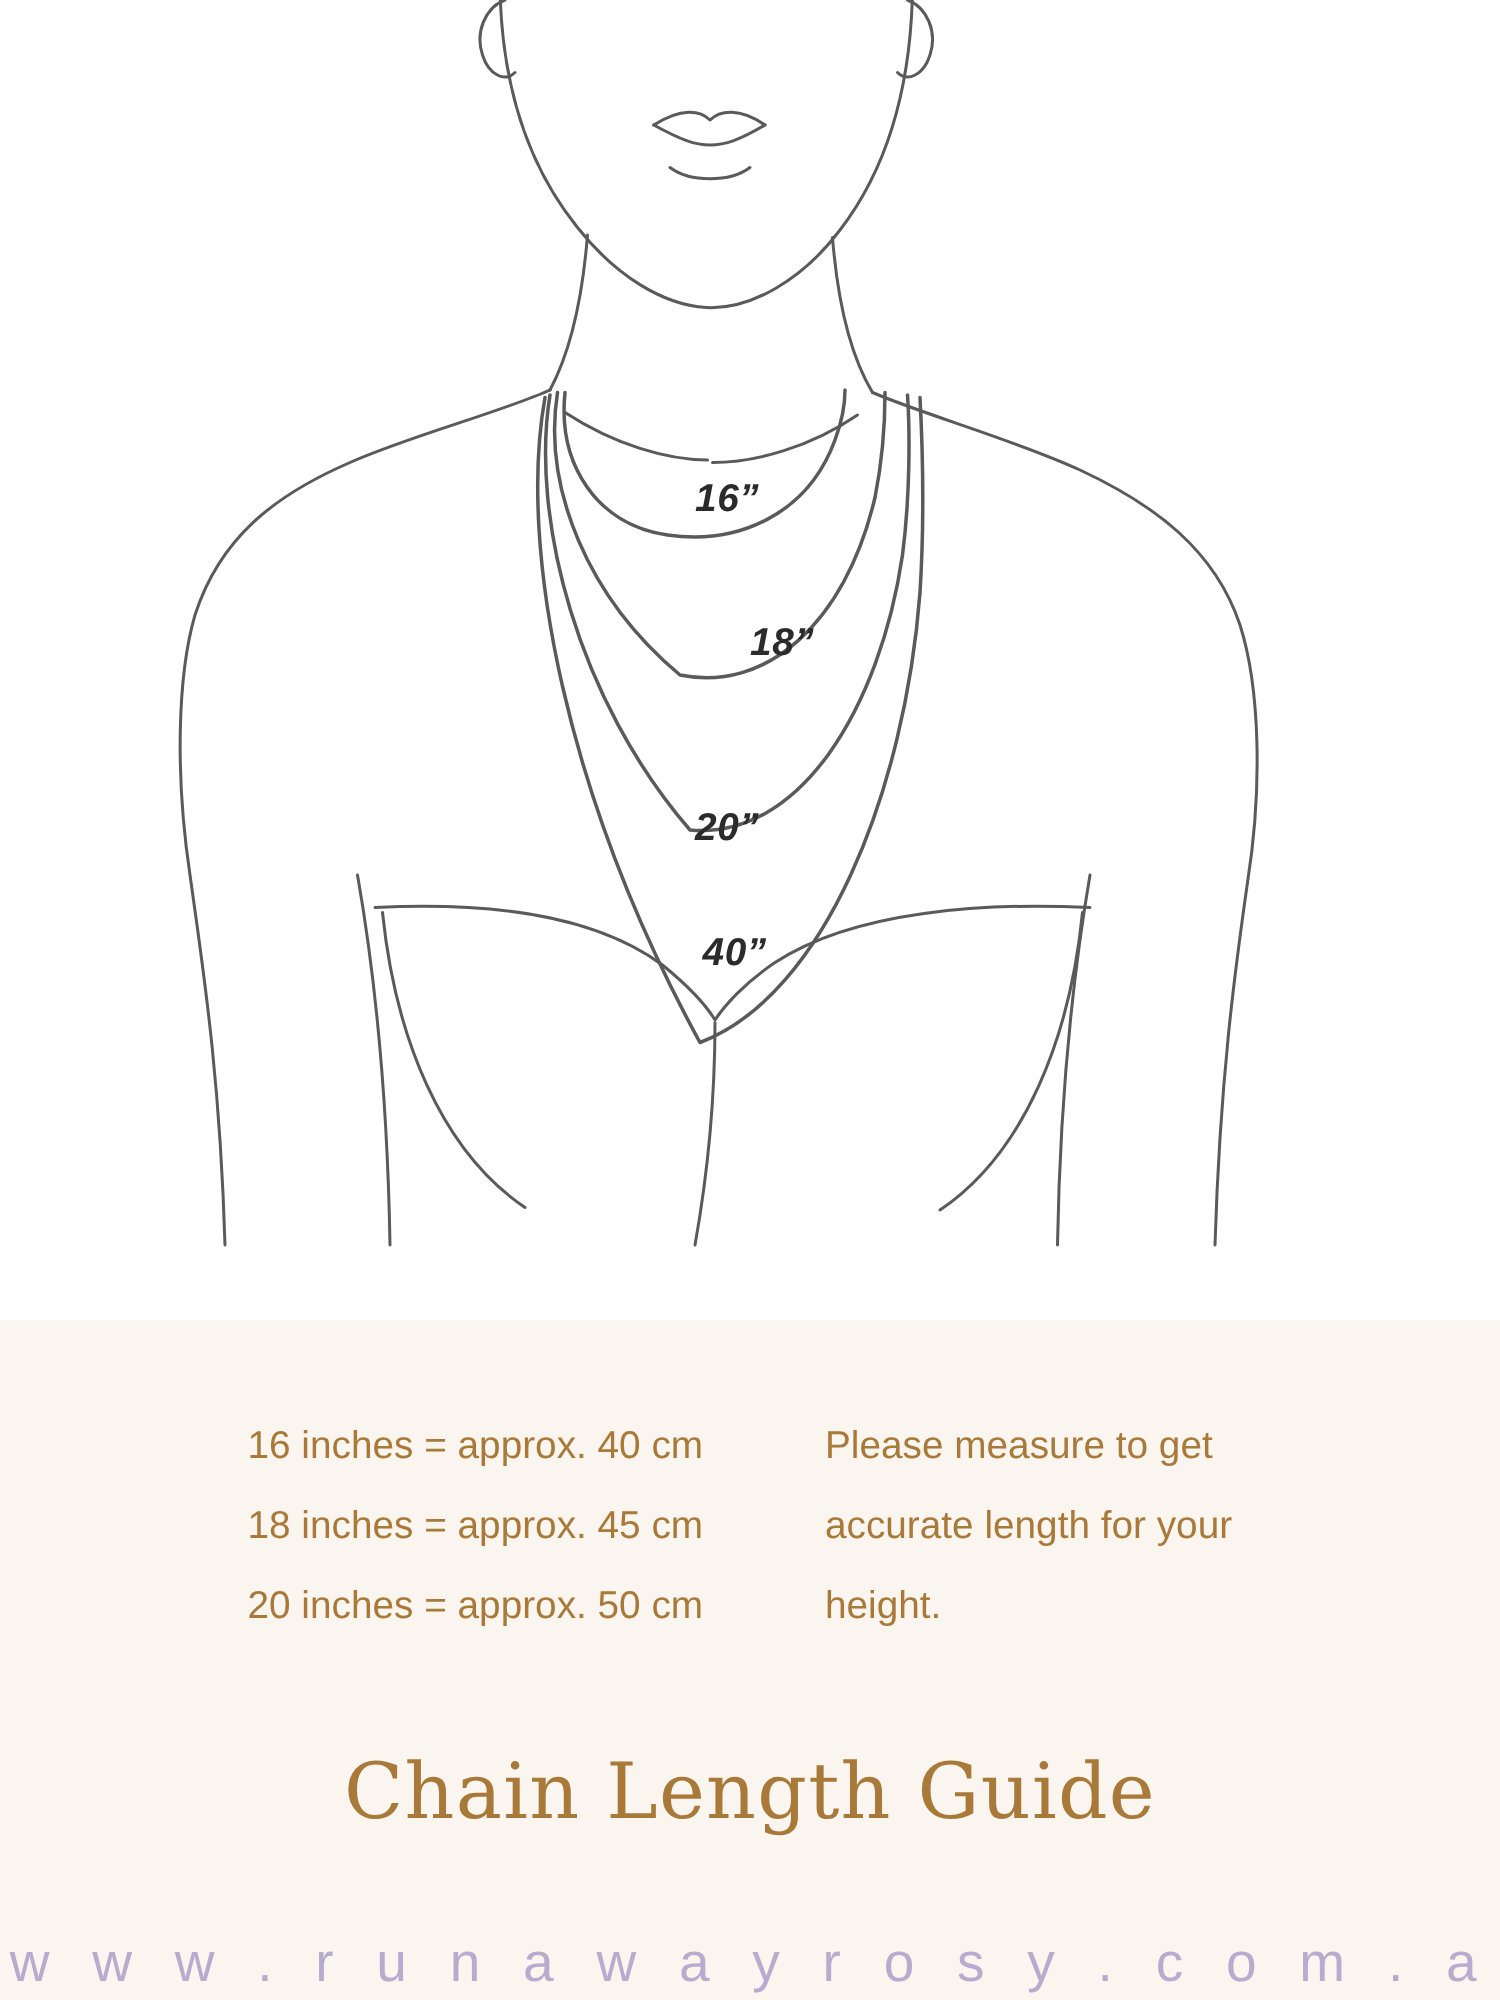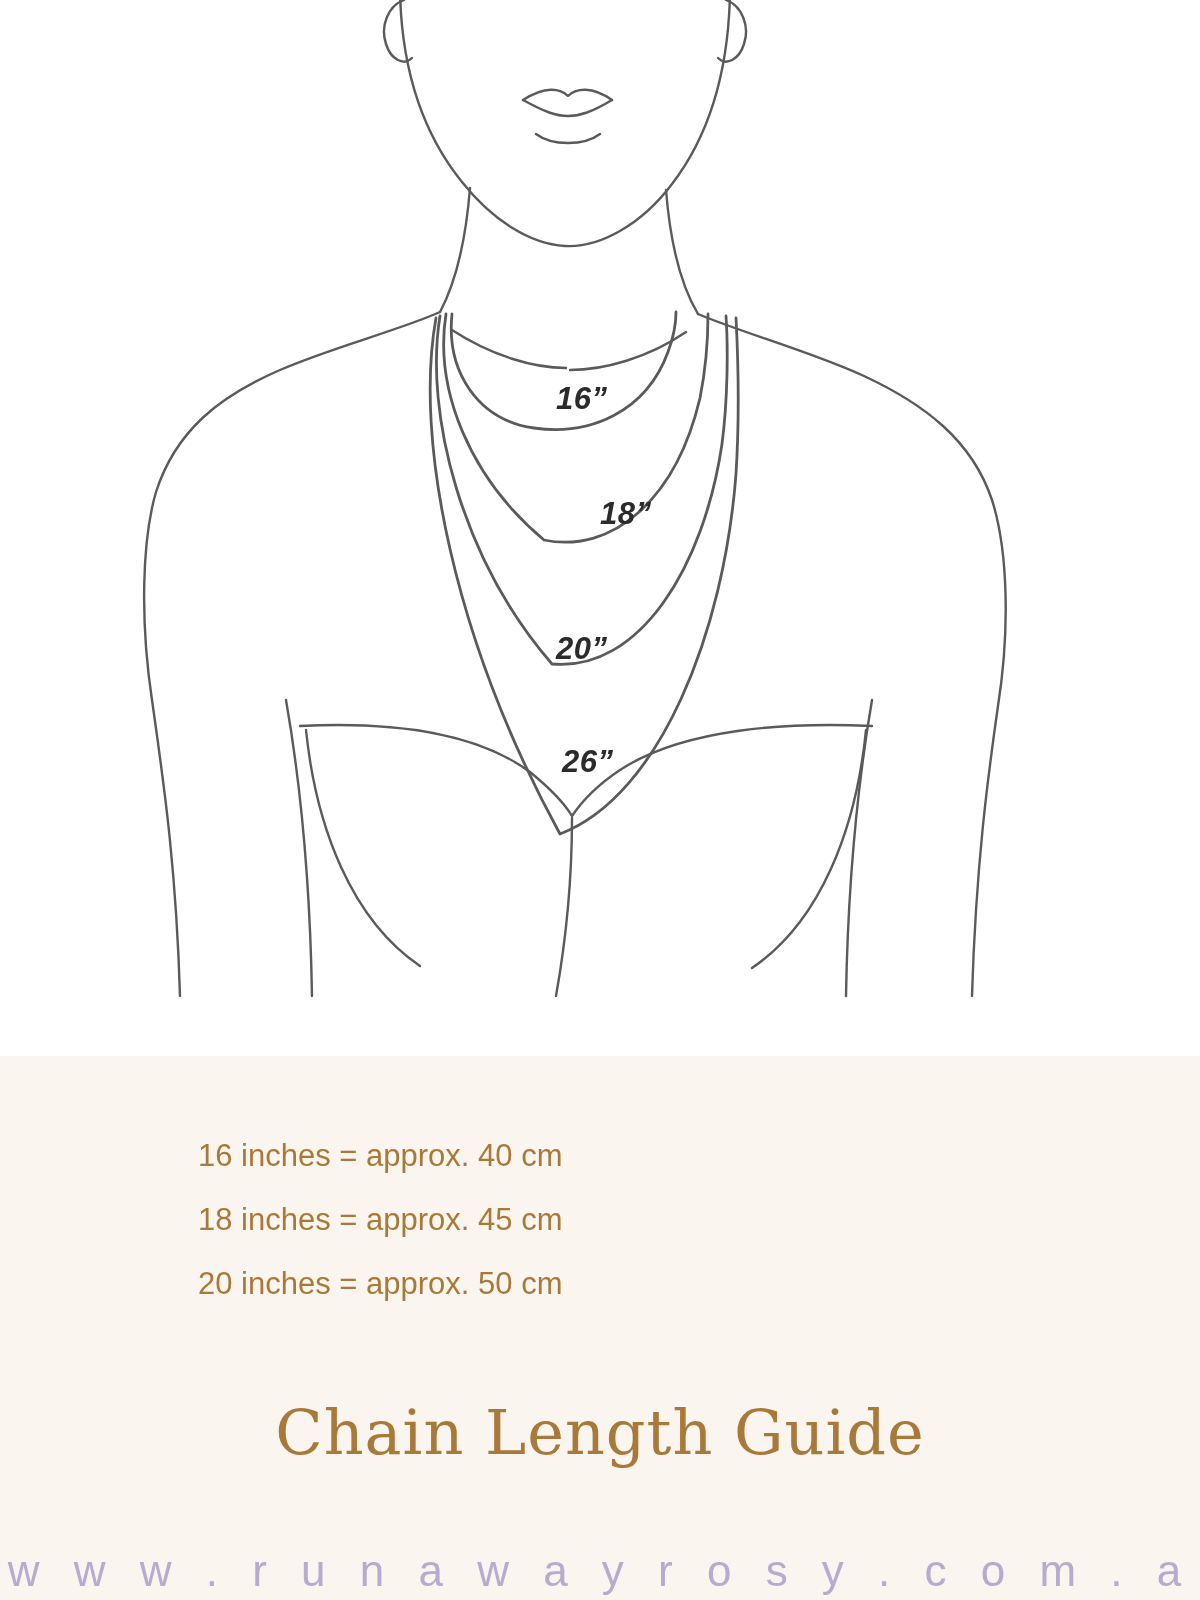--- a/index.html
+++ b/index.html
@@ -144,31 +144,32 @@
 
         <path d="M452 314 C 446 372, 478 420, 534 428 C 590 436, 646 412, 668 352 C 674 336, 676 322, 676 312" stroke-width="2.8"></path>
         <path d="M446 314 C 434 390, 470 478, 544 540 C 612 554, 676 500, 700 398 C 706 368, 708 336, 708 314" stroke-width="2.8"></path>
         <path d="M440 316 C 424 414, 462 560, 552 664 C 640 672, 704 566, 722 444 C 728 398, 728 346, 726 316" stroke-width="2.8"></path>
         <path d="M436 318 C 414 440, 454 640, 560 834 C 660 796, 724 632, 736 474 C 740 410, 738 356, 736 318" stroke-width="2.8"></path>
       </g>
     </svg>
 
     <div class="len-label" style="left:556px; top:381px;">16”</div>
     <div class="len-label" style="left:556px; top:496px;margin-left:44px;">18”</div>
-    <div class="len-label" style="left:556px; top:631px;text-align:center;">20”</div>
-    <div class="len-label" style="left:562px; top:744px;">26”</div>
+    <div class="len-label" style="left:556px; top:644px;text-align:center;">20”</div>
+    <div class="len-label" style="left:562px; top:744px;">40”</div>
   </div>
 
   <div class="panel">
 
     <div class="conversions">
       <div class="line">16 inches = approx. 40 cm</div>
       <div class="line">18 inches = approx. 45 cm</div>
       <div class="line">20 inches = approx. 50 cm</div>
     </div>
 
+    <div class="note">Please measure to get accurate length for your height.</div>
 
     <div class="guide-title">Chain Length Guide</div>
 
     <div class="website">w w w . r u n a w a y r o s y . c o m . a u</div>
   </div>
 
 </div>
 
 </body></html>

